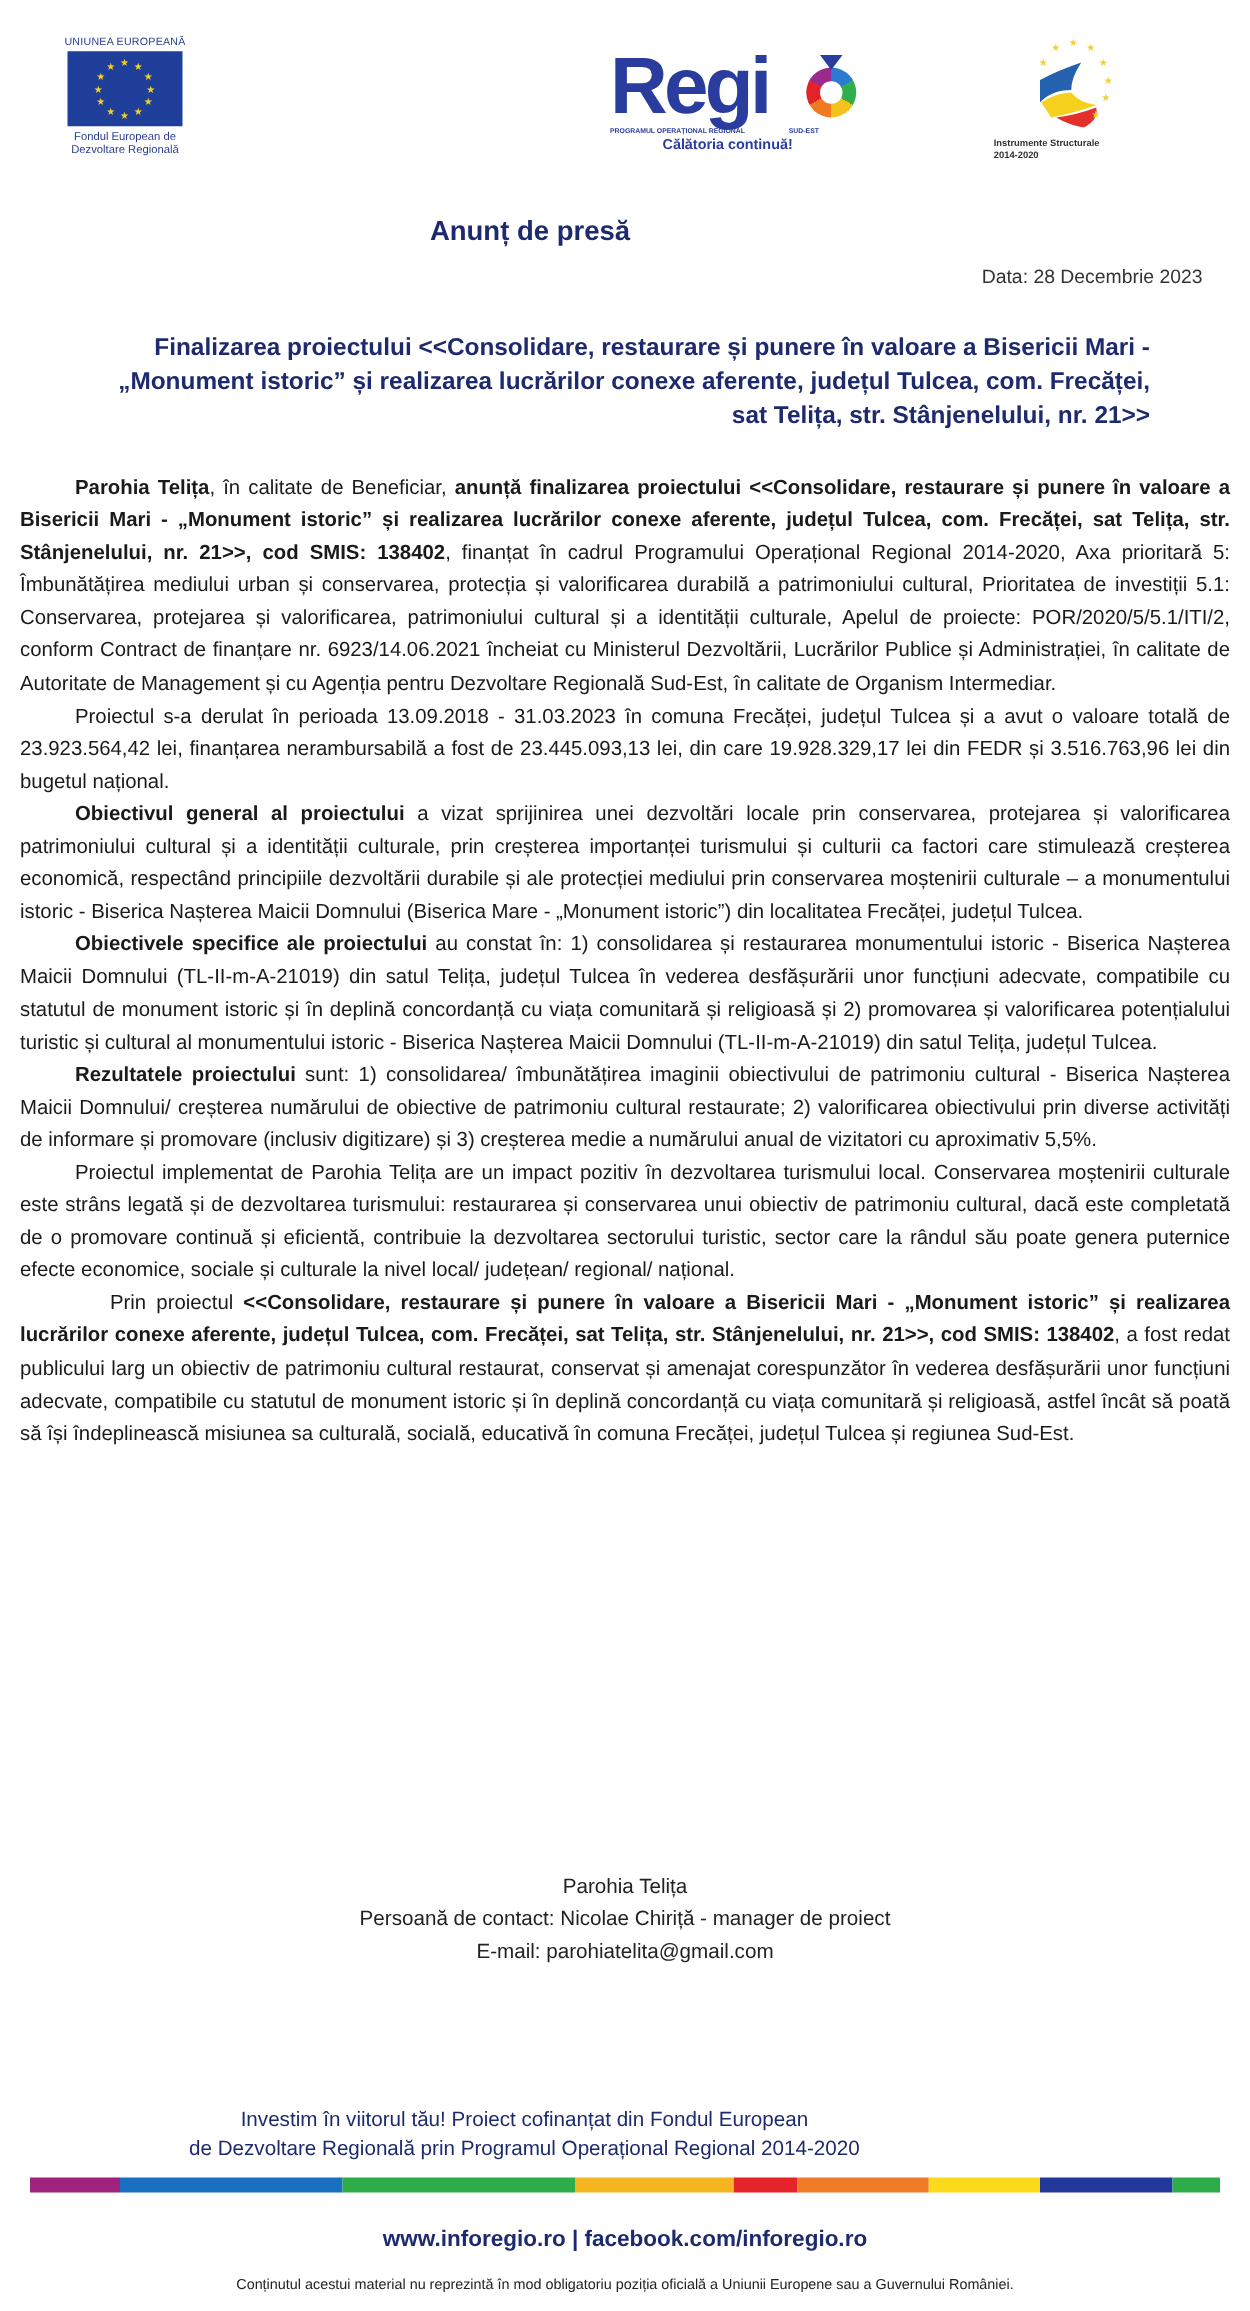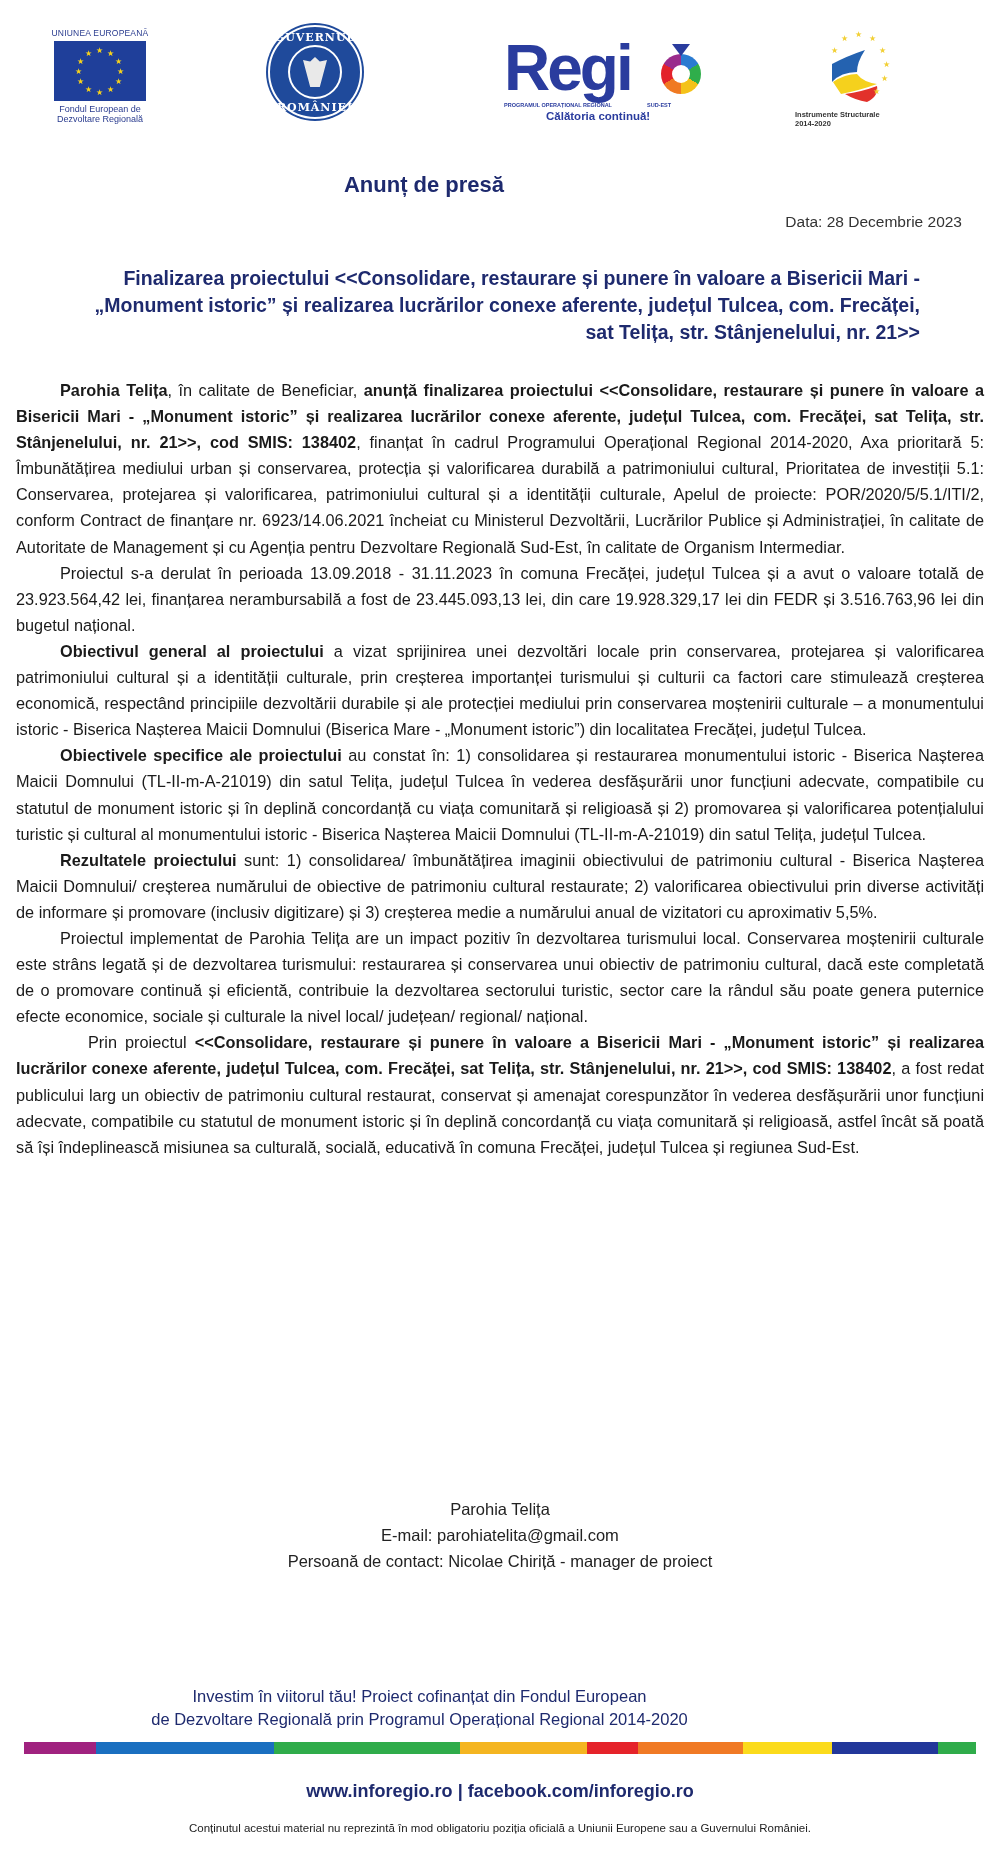--- a/index.html
+++ b/index.html
@@ -18,21 +18,21 @@
               box-shadow: 0 0 0 2px #1f4a9b; }
   .gov-inner { position: absolute; left: 18px; top: 18px; width: 54px; height: 54px; border-radius: 50%;
                border: 2px solid #fff; box-sizing: border-box; }
   .gov-text-top, .gov-text-bottom { position: absolute; width: 100%; text-align: center; color: #fff;
                font-family: "DejaVu Serif", serif; font-size: 11px; font-weight: bold; letter-spacing: 1px; }
   .gov-text-top { top: 4px; }
   .gov-text-bottom { bottom: 3px; }
   .gov-eagle { position: absolute; left: 33px; top: 30px; width: 24px; height: 30px; background: #e9e9e9;
                clip-path: polygon(50% 0, 70% 15%, 100% 10%, 85% 55%, 70% 100%, 30% 100%, 15% 55%, 0 10%, 30% 15%); }
 
-  .regio-logo { left: 504px; top: 32px; width: 215px; height: 90px; }
+  .regio-logo { left: 488px; top: 32px; width: 215px; height: 90px; }
   .regio-word { position: absolute; left: 0; top: 0; font-size: 64px; font-weight: bold; color: #2a3c9e;
                 letter-spacing: -3px; line-height: 72px; font-family: "Liberation Sans", sans-serif; }
   .regio-ring { position: absolute; left: 157px; top: 22px; width: 40px; height: 40px; border-radius: 50%;
                 background: conic-gradient(#2a7bd1 0 60deg, #2fae4b 60deg 120deg, #f4c21a 120deg 180deg,
                 #f07a22 180deg 240deg, #e3222b 240deg 300deg, #9a2b8c 300deg 360deg); }
   .regio-ring::after { content: ""; position: absolute; left: 11px; top: 11px; width: 18px; height: 18px;
                        border-radius: 50%; background: #fff; }
   .regio-tri { position: absolute; left: 168px; top: 12px; width: 0; height: 0;
                border-left: 9px solid transparent; border-right: 9px solid transparent; border-top: 12px solid #2a3c9e; }
   .regio-prog { position: absolute; left: 0; top: 70px; font-size: 5.5px; font-weight: bold; color: #2a3c9e; letter-spacing: 0; }
@@ -88,26 +88,20 @@
       <span class="eu-star" style="left:31px;top:45px">★</span>
       <span class="eu-star" style="left:23px;top:37px">★</span>
       <span class="eu-star" style="left:21px;top:27px">★</span>
       <span class="eu-star" style="left:23px;top:17px">★</span>
       <span class="eu-star" style="left:31px;top:9px">★</span>
     </div>
     <div class="eu-caption-bottom">Fondul European de</div>
     <div class="eu-caption-bottom">Dezvoltare Regională</div>
   </div>
 
-  <div class="logo gov-logo">
-    <div class="gov-text-top">GUVERNUL</div>
-    <div class="gov-inner"></div>
-    <div class="gov-eagle"></div>
-    <div class="gov-text-bottom">ROMÂNIEI</div>
-  </div>
 
   <div class="logo regio-logo">
     <div class="regio-word">Regi</div>
     <div class="regio-ring"></div>
     <div class="regio-tri"></div>
     <div class="regio-prog">PROGRAMUL OPERAȚIONAL REGIONAL</div>
     <div class="regio-sud">SUD-EST</div>
     <div class="regio-slogan">Călătoria continuă!</div>
   </div>
 
@@ -131,32 +125,32 @@
     </div>
   </div>
 </div>
 
 <div class="heading">Anunț de presă</div>
 <div class="date">Data: 28 Decembrie 2023</div>
 <div class="subject">Finalizarea proiectului &lt;&lt;Consolidare, restaurare și punere în valoare a Bisericii Mari - „Monument istoric” și realizarea lucrărilor conexe aferente, județul Tulcea, com. Frecăței, sat Telița, str. Stânjenelului, nr. 21&gt;&gt;</div>
 
 <div class="body">
   <p class="ind"><b>Parohia Telița</b><span>, în calitate de Beneficiar, </span><b>anunță finalizarea proiectului &lt;&lt;Consolidare, restaurare și punere în valoare a Bisericii Mari - „Monument istoric” și realizarea lucrărilor conexe aferente, județul Tulcea, com. Frecăței, sat Telița, str. Stânjenelului, nr. 21&gt;&gt;, cod SMIS: 138402</b><span>, finanțat în cadrul Programului Operațional Regional 2014-2020, Axa prioritară 5: Îmbunătățirea mediului urban și conservarea, protecția și valorificarea durabilă a patrimoniului cultural, Prioritatea de investiții 5.1: Conservarea, protejarea și valorificarea, patrimoniului cultural și a identității culturale, Apelul de proiecte: POR/2020/5/5.1/ITI/2, conform Contract de finanțare nr. 6923/14.06.2021 încheiat cu Ministerul Dezvoltării, Lucrărilor Publice și Administrației, în calitate de Autoritate de Management și cu Agenția pentru Dezvoltare Regională Sud-Est, în calitate de Organism Intermediar.</span></p>
-  <p class="ind">Proiectul s-a derulat în perioada 13.09.2018 - 31.11.2023 în comuna Frecăței, județul Tulcea și a avut o valoare totală de 23.923.564,42 lei, finanțarea nerambursabilă a fost de 23.445.093,13 lei, din care 19.928.329,17 lei din FEDR și 3.516.763,96 lei din bugetul național.</p>
+  <p class="ind">Proiectul s-a derulat în perioada 13.09.2018 - 31.03.2023 în comuna Frecăței, județul Tulcea și a avut o valoare totală de 23.923.564,42 lei, finanțarea nerambursabilă a fost de 23.445.093,13 lei, din care 19.928.329,17 lei din FEDR și 3.516.763,96 lei din bugetul național.</p>
   <p class="ind"><b>Obiectivul general al proiectului</b><span> a vizat sprijinirea unei dezvoltări locale prin conservarea, protejarea și valorificarea patrimoniului cultural și a identității culturale, prin creșterea importanței turismului și culturii ca factori care stimulează creșterea economică, respectând principiile dezvoltării durabile și ale protecției mediului prin conservarea moștenirii culturale – a monumentului istoric - Biserica Nașterea Maicii Domnului (Biserica Mare - „Monument istoric”) din localitatea Frecăței, județul Tulcea.</span></p>
   <p class="ind"><b>Obiectivele specifice ale proiectului</b><span> au constat în: 1) consolidarea și restaurarea monumentului istoric - Biserica Nașterea Maicii Domnului (TL-II-m-A-21019) din satul Telița, județul Tulcea în vederea desfășurării unor funcțiuni adecvate, compatibile cu statutul de monument istoric și în deplină concordanță cu viața comunitară și religioasă și 2) promovarea și valorificarea potențialului turistic și cultural al monumentului istoric - Biserica Nașterea Maicii Domnului (TL-II-m-A-21019) din satul Telița, județul Tulcea.</span></p>
   <p class="ind"><b>Rezultatele proiectului</b><span> sunt: 1) consolidarea/ îmbunătățirea imaginii obiectivului de patrimoniu cultural - Biserica Nașterea Maicii Domnului/ creșterea numărului de obiective de patrimoniu cultural restaurate; 2) valorificarea obiectivului prin diverse activități de informare și promovare (inclusiv digitizare) și 3) creșterea medie a numărului anual de vizitatori cu aproximativ 5,5%.</span></p>
   <p class="ind">Proiectul implementat de Parohia Telița are un impact pozitiv în dezvoltarea turismului local. Conservarea moștenirii culturale este strâns legată și de dezvoltarea turismului: restaurarea și conservarea unui obiectiv de patrimoniu cultural, dacă este completată de o promovare continuă și eficientă, contribuie la dezvoltarea sectorului turistic, sector care la rândul său poate genera puternice efecte economice, sociale și culturale la nivel local/ județean/ regional/ național.</p>
   <p class="ind2"><span>Prin proiectul </span><b>&lt;&lt;Consolidare, restaurare și punere în valoare a Bisericii Mari - „Monument istoric” și realizarea lucrărilor conexe aferente, județul Tulcea, com. Frecăței, sat Telița, str. Stânjenelului, nr. 21&gt;&gt;, cod SMIS: 138402</b><span>, a fost redat publicului larg un obiectiv de patrimoniu cultural restaurat, conservat și amenajat corespunzător în vederea desfășurării unor funcțiuni adecvate, compatibile cu statutul de monument istoric și în deplină concordanță cu viața comunitară și religioasă, astfel încât să poată să își îndeplinească misiunea sa culturală, socială, educativă în comuna Frecăței, județul Tulcea și regiunea Sud-Est.</span></p>
 </div>
 
 <div class="contact">
   <div>Parohia Telița</div>
+  <div>Persoană de contact: Nicolae Chiriță - manager de proiect</div>
   <div>E-mail: parohiatelita@gmail.com</div>
-  <div>Persoană de contact: Nicolae Chiriță - manager de proiect</div>
 </div>
 
 <div class="footer-slogan">
   <div>Investim în viitorul tău! Proiect cofinanțat din Fondul European</div>
   <div>de Dezvoltare Regională prin Programul Operațional Regional 2014-2020</div>
 </div>
 <div class="colorbar" id="colorbar">
     <div style="background: rgb(160, 34, 127); width: 8.5%;"></div>
     <div style="background: rgb(26, 111, 192); width: 21%;"></div>
     <div style="background: rgb(47, 172, 74); width: 22%;"></div>

